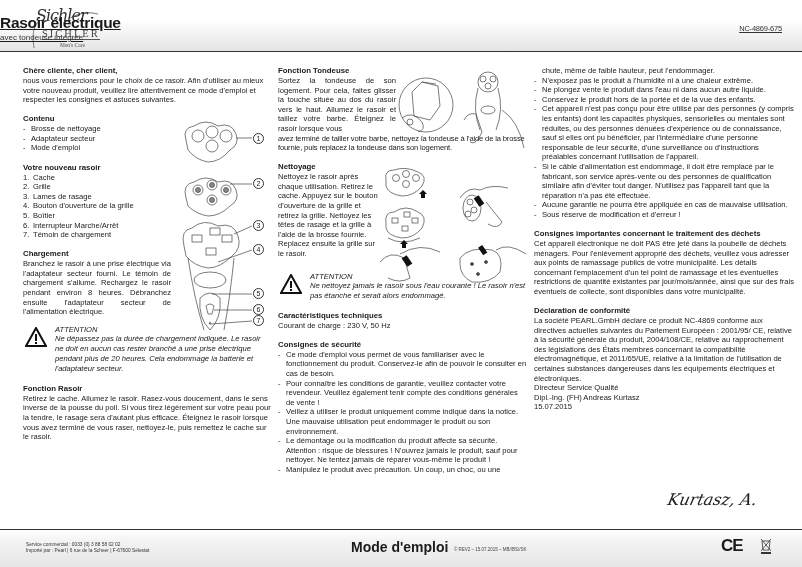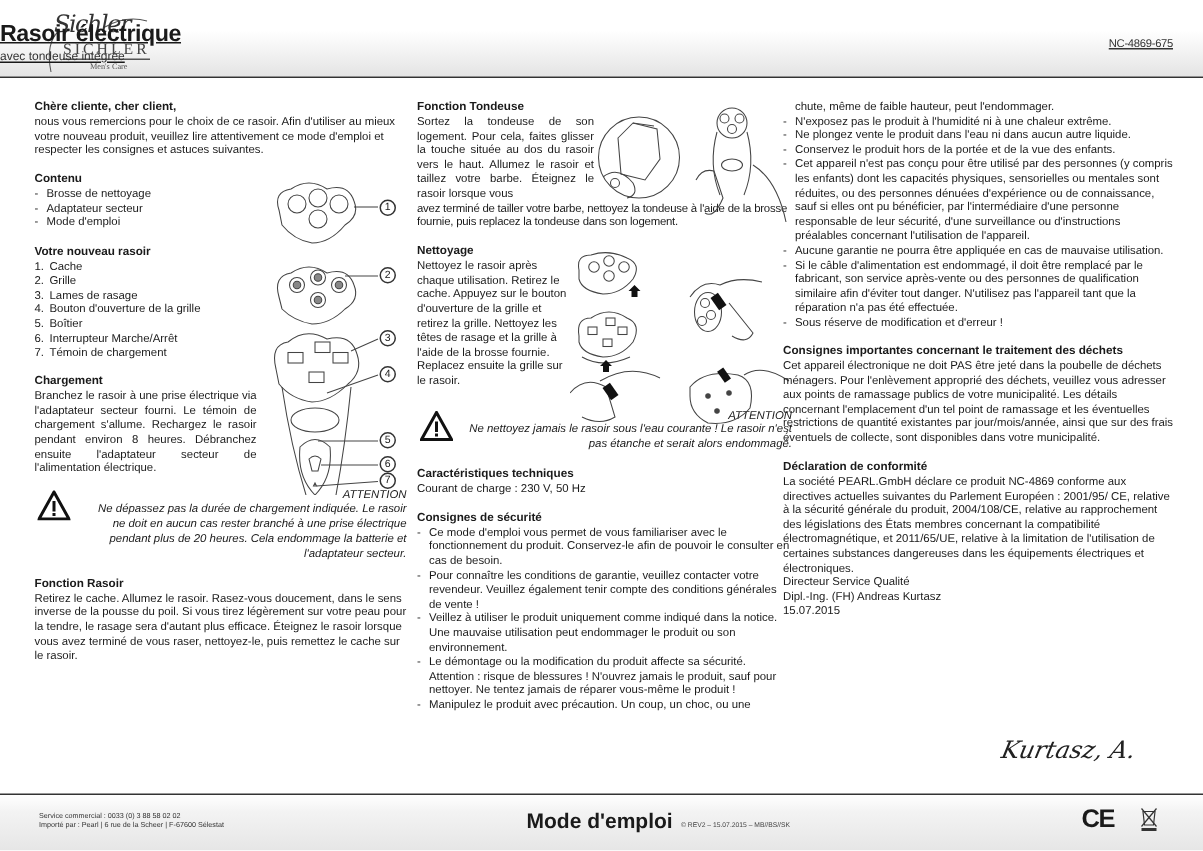--- a/index.html
+++ b/index.html
@@ -18,33 +18,33 @@
   .logo .swoosh { position: absolute; left: 0; top: 0; }
 
   .title-block { position: absolute; left: 0; width: 798px; top: 14px; text-align: left; text-decoration: underline; }
   .title { font-size: 15.5px; font-weight: bold; color: #1a1a1a; letter-spacing: -0.3px; }
   .subtitle { font-size: 8px; color: #333; margin-top: 1px; }
   .code { position: absolute; right: 20px; top: 24px; font-size: 7.5px; color: #333; letter-spacing: -0.2px; text-decoration: underline; }
 
   .col { position: absolute; top: 66px; font-size: 7.6px; line-height: 9.6px; color: #1a1a1a; }
   .col1 { left: 23px; width: 248px; }
   .col2 { left: 278px; width: 250px; }
-  .col3 { left: 522px; width: 262px; top: 66px; }
+  .col3 { left: 534px; width: 262px; top: 66px; }
 
   h3 { font-size: 7.8px; font-weight: bold; margin: 0; line-height: 10px; }
   p { margin: 0; }
   .gap { height: 9.5px; }
   .justify { text-align: justify; }
   ul.dash { list-style: none; }
   ul.dash li { position: relative; padding-left: 8px; }
   ul.dash li::before { content: "-"; position: absolute; left: 0; top: 0; }
   ol.num { list-style: none; }
   ol.num li { position: relative; padding-left: 10px; }
 
-  .attention { position: relative; padding-left: 32px; margin-top: 8px; text-align: right; }
+  .attention { position: relative; padding-left: 32px; margin-top: 8px; }
   .attention .warn-icon { position: absolute; left: 2px; top: 2px; width: 22px; height: 20px; }
   .attention .att-title { font-style: italic; font-size: 7.6px; }
   .attention .att-text { font-style: italic; font-weight: normal; font-size: 7.6px; line-height: 10px; }
 
   .illus { position: absolute; }
   .callout { position: absolute; width: 11px; height: 11px; border: 0.8px solid #333; border-radius: 50%; font-size: 7px; line-height: 10px; text-align: center; background: #fff; }
 
   .footer {
     position: absolute; left: 0; top: 529px; width: 802px; height: 38px;
     background: linear-gradient(#ffffff 0%, #f3f3f3 30%, #e6e6e6 100%);
@@ -256,22 +256,22 @@
   </g>
 </svg>
 
 <div class="col col3">
   <p style="padding-left:8px">chute, même de faible hauteur, peut l'endommager.</p>
   <ul class="dash">
     <li>N'exposez pas le produit à l'humidité ni à une chaleur extrême.</li>
     <li>Ne plongez vente le produit dans l'eau ni dans aucun autre liquide.</li>
     <li>Conservez le produit hors de la portée et de la vue des enfants.</li>
     <li>Cet appareil n'est pas conçu pour être utilisé par des personnes (y compris les enfants) dont les capacités physiques, sensorielles ou mentales sont réduites, ou des personnes dénuées d'expérience ou de connaissance, sauf si elles ont pu bénéficier, par l'intermédiaire d'une personne responsable de leur sécurité, d'une surveillance ou d'instructions préalables concernant l'utilisation de l'appareil.</li>
+    <li>Si le câble d'alimentation est endommagé, il doit être remplacé par le fabricant, son service après-vente ou des personnes de qualification similaire afin d'éviter tout danger. N'utilisez pas l'appareil tant que la réparation n'a pas été effectuée.</li>
     <li>Aucune garantie ne pourra être appliquée en cas de mauvaise utilisation.</li>
-    <li>Si le câble d'alimentation est endommagé, il doit être remplacé par le fabricant, son service après-vente ou des personnes de qualification similaire afin d'éviter tout danger. N'utilisez pas l'appareil tant que la réparation n'a pas été effectuée.</li>
     <li>Sous réserve de modification et d'erreur !</li>
   </ul>
   <div class="gap"></div>
   <h3>Consignes importantes concernant le traitement des déchets</h3>
   <p>Cet appareil électronique ne doit PAS être jeté dans la poubelle de déchets ménagers. Pour l'enlèvement approprié des déchets, veuillez vous adresser aux points de ramassage publics de votre municipalité. Les détails concernant l'emplacement d'un tel point de ramassage et les éventuelles restrictions de quantité existantes par jour/mois/année, ainsi que sur des frais éventuels de collecte, sont disponibles dans votre municipalité.</p>
   <div class="gap"></div>
   <h3>Déclaration de conformité</h3>
   <p>La société PEARL.GmbH déclare ce produit NC-4869 conforme aux directives actuelles suivantes du Parlement Européen : 2001/95/ CE, relative à la sécurité générale du produit, 2004/108/CE, relative au rapprochement des législations des États membres concernant la compatibilité électromagnétique, et 2011/65/UE, relative à la limitation de l'utilisation de certaines substances dangereuses dans les équipements électriques et électroniques.</p>
   <p>Directeur Service Qualité</p>
   <p>Dipl.-Ing. (FH) Andreas Kurtasz</p>

